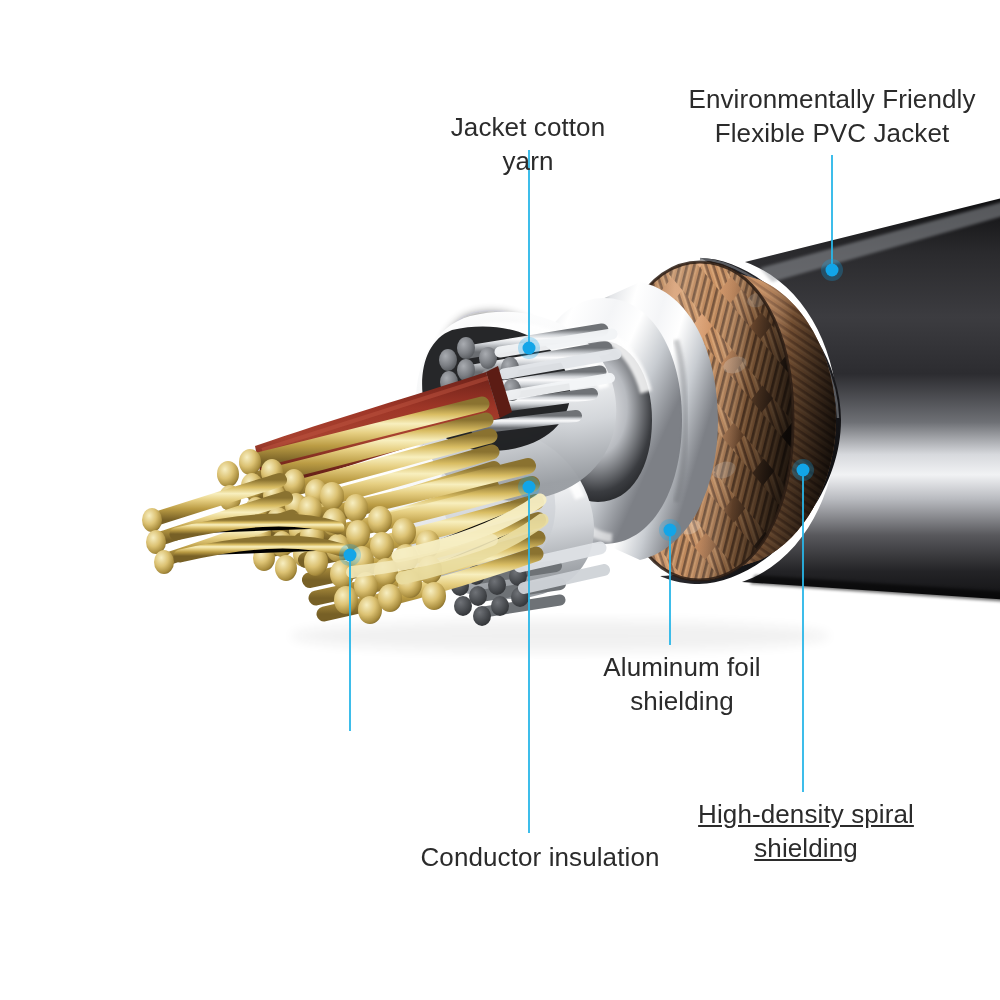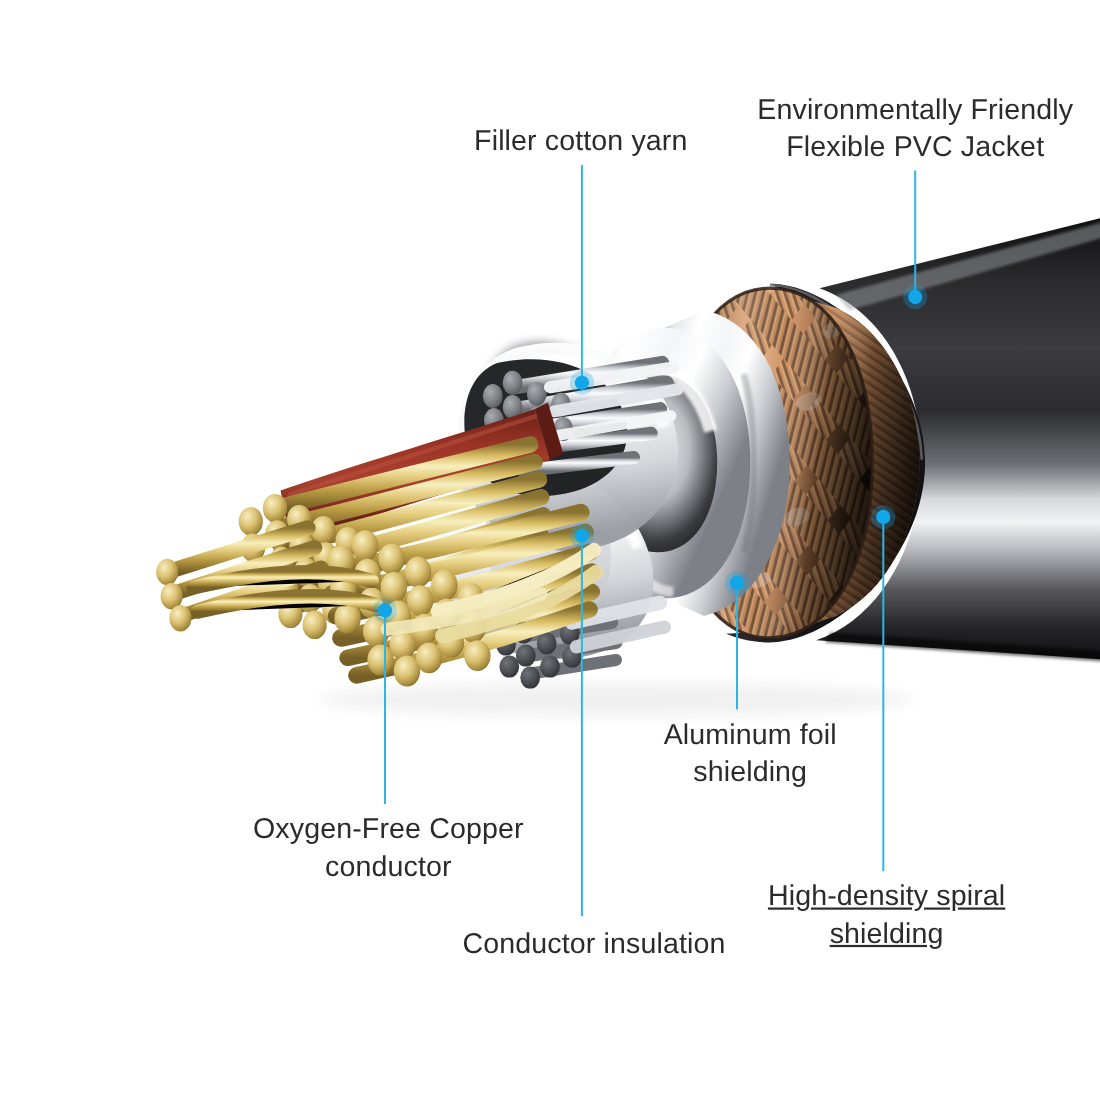--- a/index.html
+++ b/index.html
@@ -509,29 +509,27 @@
           <circle cx="350" cy="555" r="6.5" fill="#12a5e8"></circle>
         </g>
         <g>
           <line x1="529" y1="491" x2="529" y2="833" stroke="#29b6e8" stroke-width="1.8"></line>
           <circle cx="529" cy="487" r="11" fill="#12a5e8" opacity="0.28"></circle>
           <circle cx="529" cy="487" r="6.5" fill="#12a5e8"></circle>
         </g>
       </g>
   </svg>
 
-  <div class="label center" style="left:428px; top:110px; width:200px;">Filler cotton yarn</div>
+  <div class="label center" style="left:428px; top:110px; width:200px;">Jacket cotton yarn</div>
 
   <div class="label center" style="left:686px; top:82px; width:292px;">Environmentally Friendly
 Flexible PVC Jacket</div>
 
   <div class="label center" style="left:594px; top:650px; width:176px;text-align:center;">Aluminum foil
 shielding</div>
 
   <div class="label center" style="left:692px; top:797px; width:228px;text-decoration:underline;">High-density spiral
 shielding</div>
 
-  <div class="label center" style="left:224px; top:736px; width:258px;">Oxygen-Free Copper
-conductor</div>
 
   <div class="label center" style="left:420px; top:840px; width:240px;text-align:center;">Conductor insulation</div>
 
 </div>
 
 </body></html>

